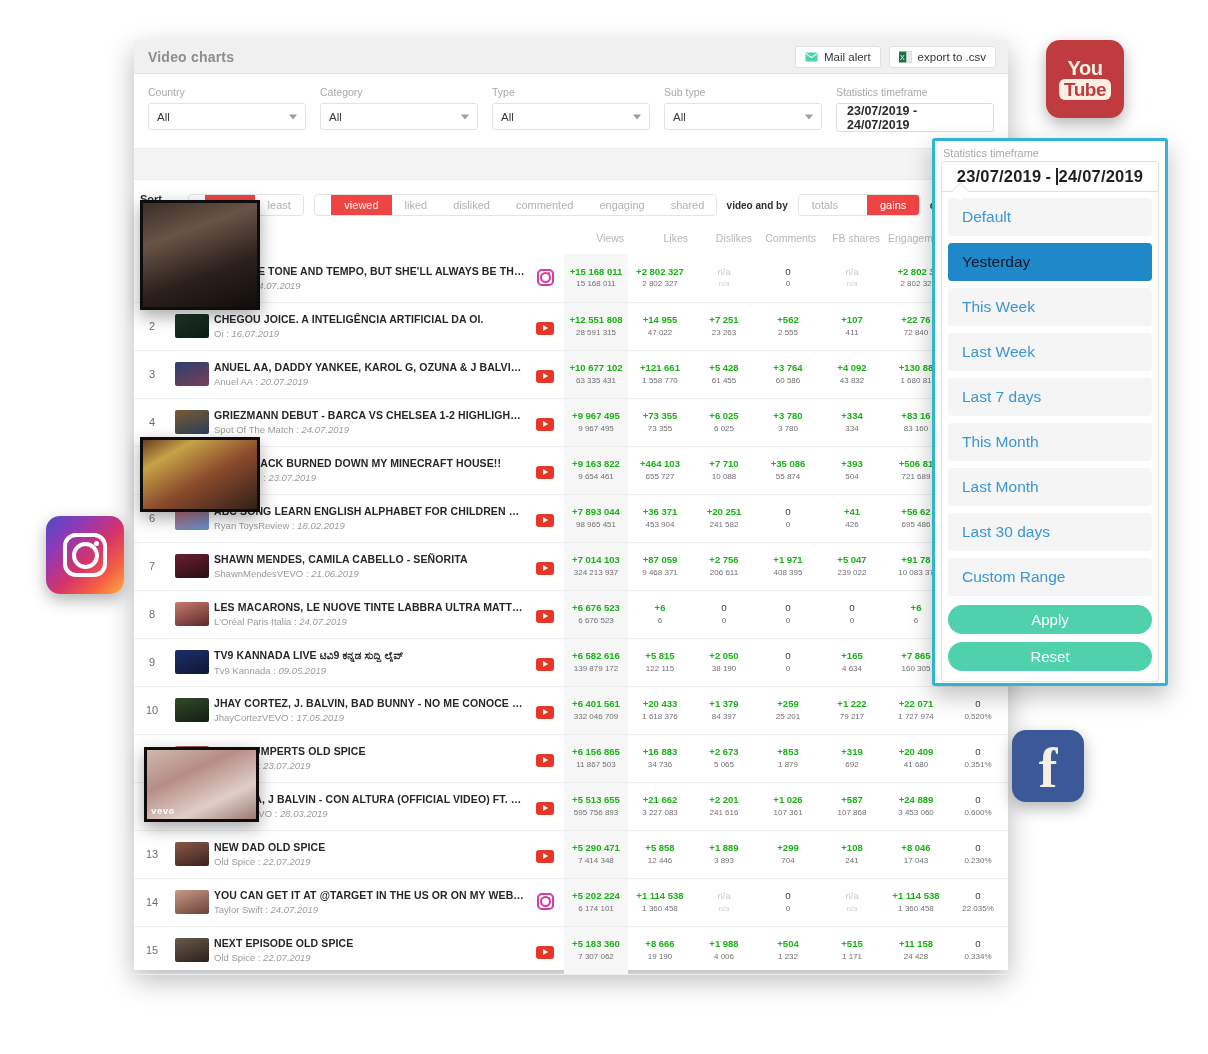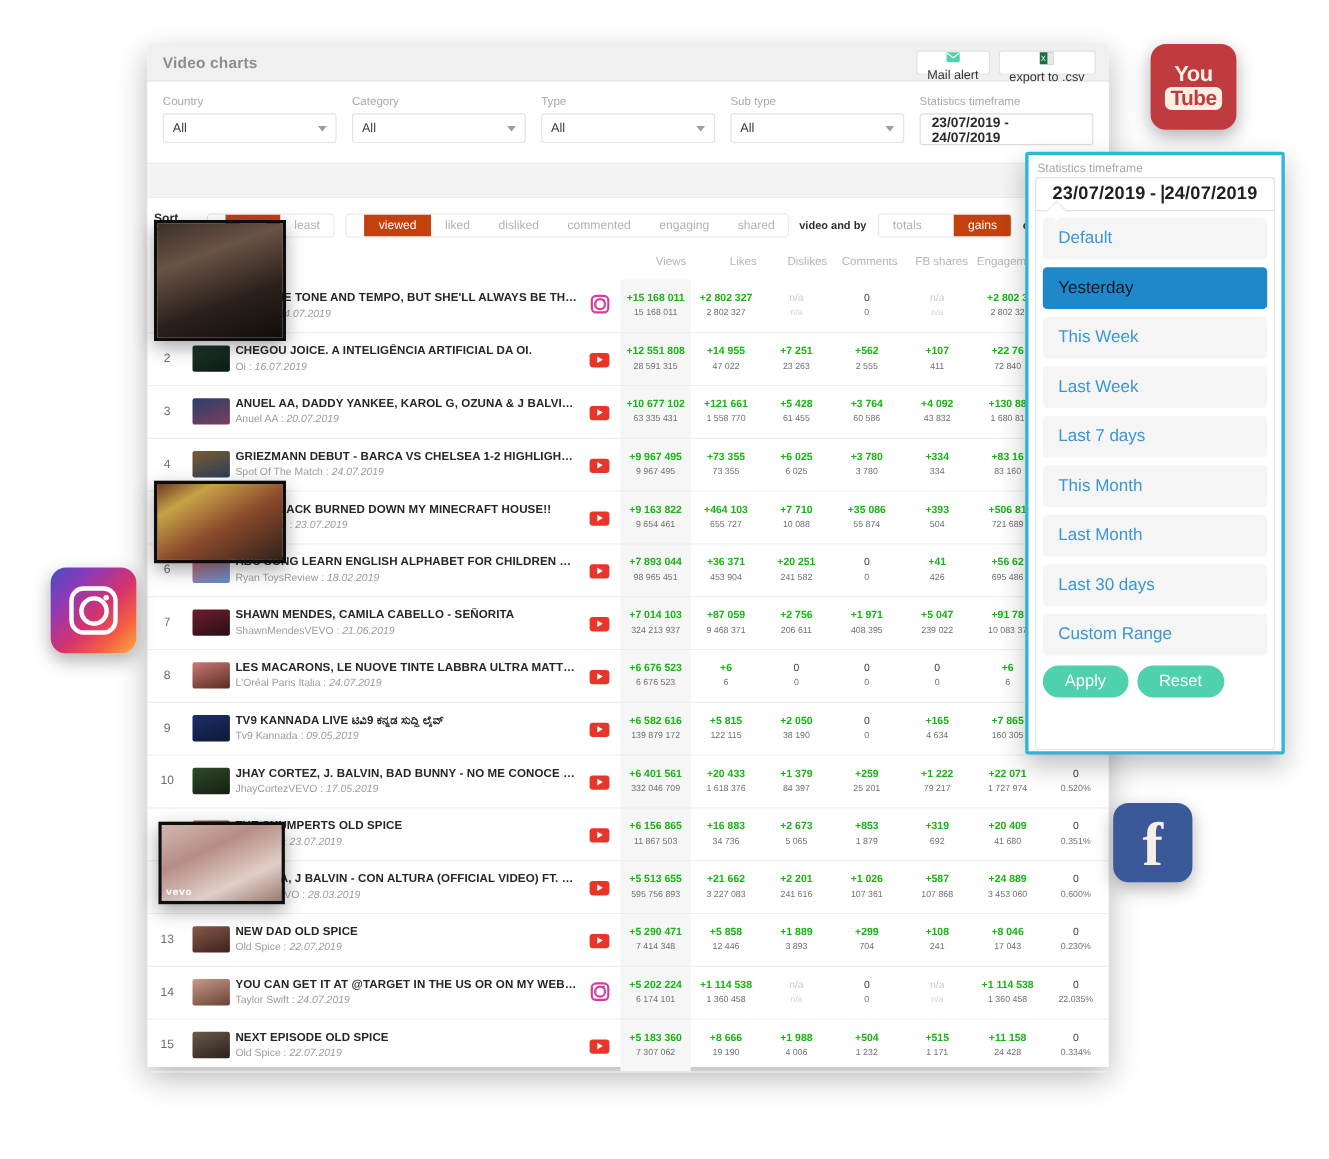--- a/index.html
+++ b/index.html
@@ -37,21 +37,20 @@
   }
   .hbtn {
     background: #ffffff;
     border: 1px solid #e0e0e0;
     border-radius: 3px;
     height: 22px;
     padding: 0 9px;
     display: flex; align-items: center; gap: 6px;
     font-size: 11.5px; color: #333;
     cursor: pointer;
-    flex-direction: column;
   }
   .hbtn .ic { display: inline-flex; }
 
   
   .filters {
     display: flex; padding: 12px 14px 16px 14px;
     background: #fff;
     gap: 14px;
   }
   .field { flex: 1 1 0; min-width: 0; }
@@ -108,21 +107,21 @@
     height: 22px;
   }
   .seg .opt {
     padding: 0 13px;
     font-size: 11px; color: #b2b2b2;
     display: flex; align-items: center;
     cursor: pointer;
     background: #fff;
     white-space: nowrap;
   }
-  .seg .opt.on { background: #c2410c; color: #fff; margin-left: 16px; }
+  .seg .opt.on { background: #ef4444; color: #fff; margin-left: 16px; }
   .mid-label { font-size: 10px; color: #2e2e2e; font-weight: bold; white-space: nowrap;}
 
   
   table.chart { width: 100%; border-collapse: collapse; table-layout: fixed; }
   table.chart th {
     font-size: 10.5px; color: #b6b6b6; font-weight: normal;
     padding: 8px 4px 10px 4px; text-align: right;
     background: #fff;
   }
   table.chart th.th-title { text-align: left; padding-left: 6px; }
@@ -227,21 +226,21 @@
   .dp-item {
     height: 38px; margin-bottom: 7px;
     background: #f5f5f5;
     border-radius: 4px;
     display: flex; align-items: center;
     padding-left: 14px;
     font-size: 15.5px; color: #3a96d4;
     cursor: pointer;
   }
   .dp-item.sel { background: #1f88c9; color: #0f172a; }
-  .dp-actions { display:flex; gap: 8px; padding-top: 2px; }
+  .dp-actions { display:flex; gap: 8px; padding-top: 2px; flex-direction: column; }
   .dp-btn {
     background: #4fd1ad; color: #fff; border: none; border-radius: 16px;
     height: 29px; padding: 0 20px;
     font-size: 15px; font-family:"Liberation Sans",sans-serif;
     cursor: pointer;
   }
 
   
   .bigthumb {
     position: absolute; z-index: 35;

